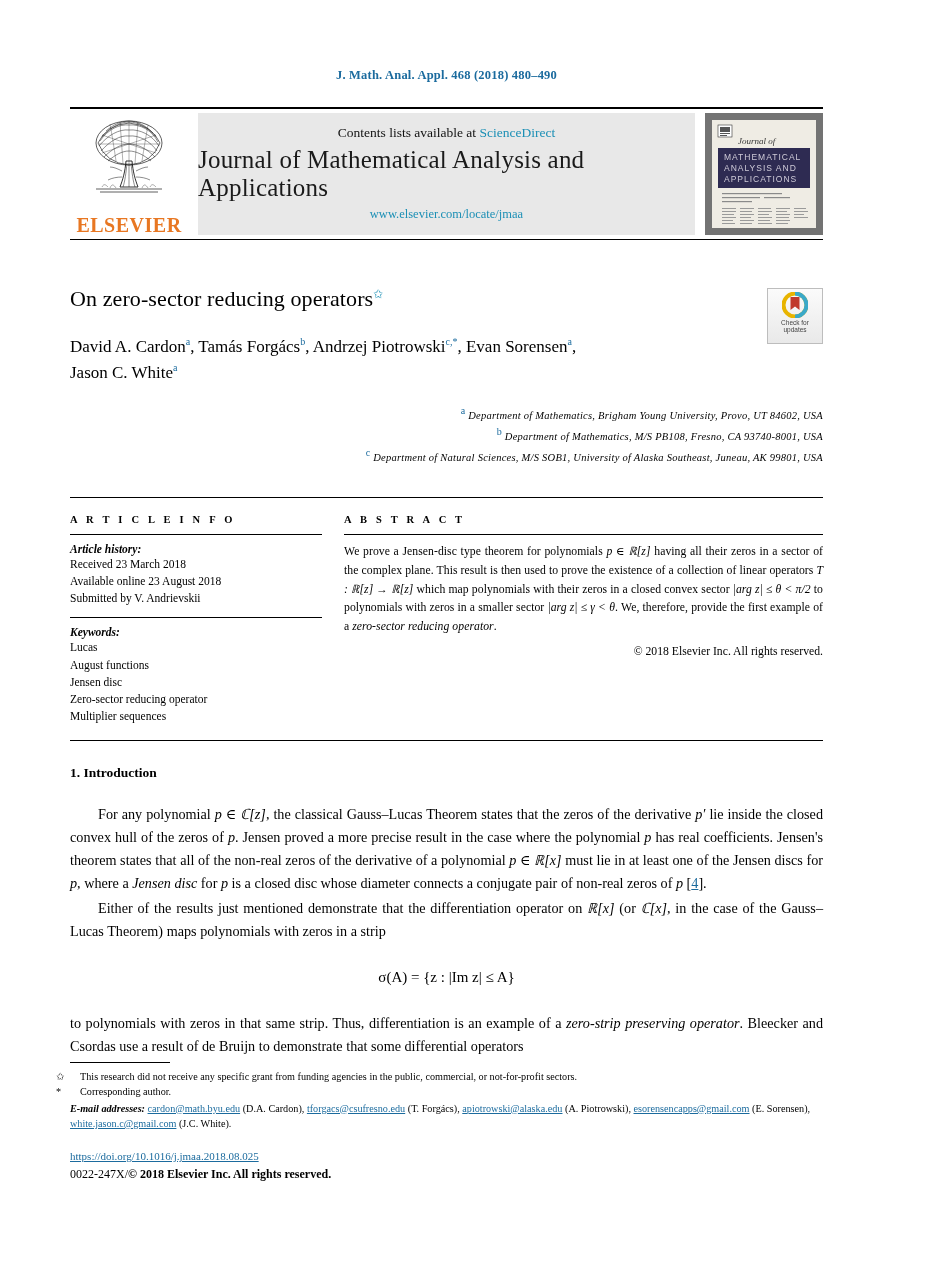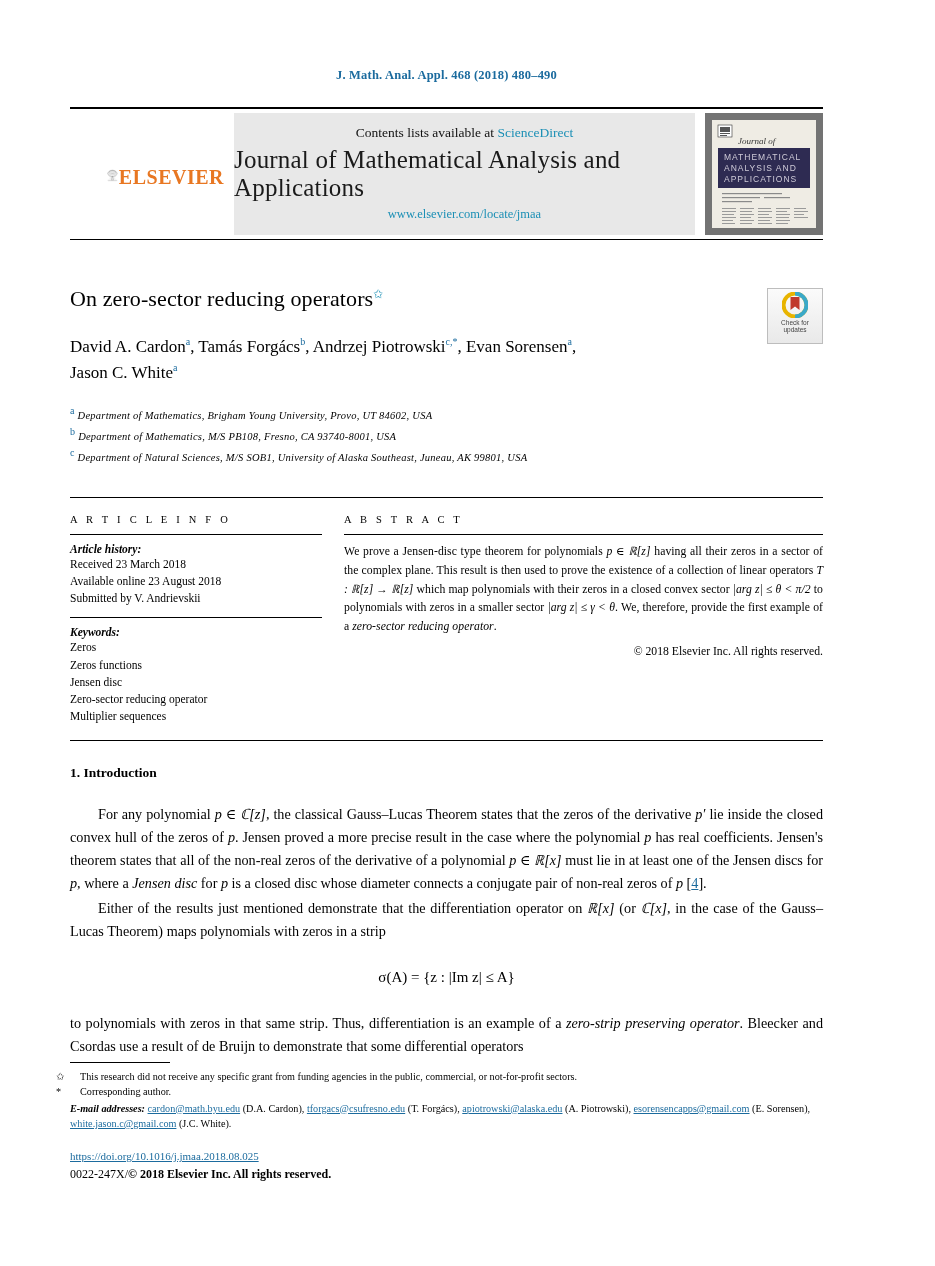--- a/index.html
+++ b/index.html
@@ -41,25 +41,24 @@
     display: flex;
     align-items: stretch;
     height: 122px;
     box-sizing: content-box;
     padding: 4px 0 4px 0;
   }
   .elsevier-logo {
     width: 118px;
     flex: 0 0 118px;
     display: flex;
-    flex-direction: row;
+    flex-direction: column;
     align-items: center;
     justify-content: space-between;
     padding-top: 4px;
-    margin-left: 36px;
   }
   .tree-svg { display:block; }
   .elsevier-word {
     color: #e87722;
     font-family: "Liberation Serif", serif;
     font-weight: bold;
     font-size: 20px;
     letter-spacing: 0.5px;
     line-height: 1;
     margin-top: 1px;
@@ -115,20 +114,21 @@
     line-height: 1.5;
     max-width: 680px;
   }
   .aff-mark { color: #1b6b9e; font-size: 10px; vertical-align: super; }
   .affils {
     margin-top: 18px;
     font-size: 10.5px;
     font-style: italic;
     line-height: 1.55;
     letter-spacing: 0.25px;
+    text-align: right;
   }
   .affils .aff-mark { font-style: normal; }
 
   .crossmark {
     position: absolute;
     right: 0;
     top: 2px;
     width: 56px;
     height: 56px;
     border: 1px solid #bdbdbd;
@@ -154,21 +154,21 @@
     margin-top: 32px;
     border-top: 1px solid #000;
     padding-top: 16px;
     display: flex;
     gap: 22px;
   }
   .col-info { flex: 0 0 252px; }
   .col-abs  { flex: 1 1 auto; }
   .secthead {
     font-size: 10.5px;
-    font-weight: normal;
+    font-weight: bold;
     letter-spacing: 3.2px;
     font-family: "Liberation Serif", serif;
   }
   .rule { border-top: 1px solid #000; margin: 9px 0 8px 0; }
   .rule-thin { border-top: 1px solid #000; margin: 11px 0 8px 0; }
   .info-label {
     font-style: italic;
     font-weight: bold;
     font-size: 11.5px;
     margin-bottom: 1px;
@@ -416,22 +416,22 @@
       <div class="rule"></div>
       <div class="info-label">Article history:</div>
       <div id="history-lines">
           <div class="info-line">Received 23 March 2018</div>
           <div class="info-line">Available online 23 August 2018</div>
           <div class="info-line">Submitted by V. Andrievskii</div>
         </div>
       <div class="rule-thin"></div>
       <div class="info-label">Keywords:</div>
       <div id="keyword-lines">
-          <div class="kw-line">Zeros</div>
-          <div class="kw-line">Zeros functions</div>
+          <div class="kw-line">Lucas</div>
+          <div class="kw-line">August functions</div>
           <div class="kw-line">Jensen disc</div>
           <div class="kw-line">Zero-sector reducing operator</div>
           <div class="kw-line">Multiplier sequences</div>
         </div>
     </div>
 
     <div class="col-abs">
       <div class="secthead">A B S T R A C T</div>
       <div class="rule"></div>
       <div class="abstract-body" id="abstract-body"><span>We prove a Jensen-disc type theorem for polynomials </span><span class="mi">p ∈ ℝ[z]</span><span> having all their zeros in a sector of the complex plane. This result is then used to prove the existence of a collection of linear operators </span><span class="mi">T : ℝ[z] → ℝ[z]</span><span> which map polynomials with their zeros in a closed convex sector </span><span class="mi">|arg z| ≤ θ &lt; π/2</span><span> to polynomials with zeros in a smaller sector </span><span class="mi">|arg z| ≤ γ &lt; θ</span><span>. We, therefore, provide the first example of a </span><i>zero-sector reducing operator</i><span>.</span></div>

